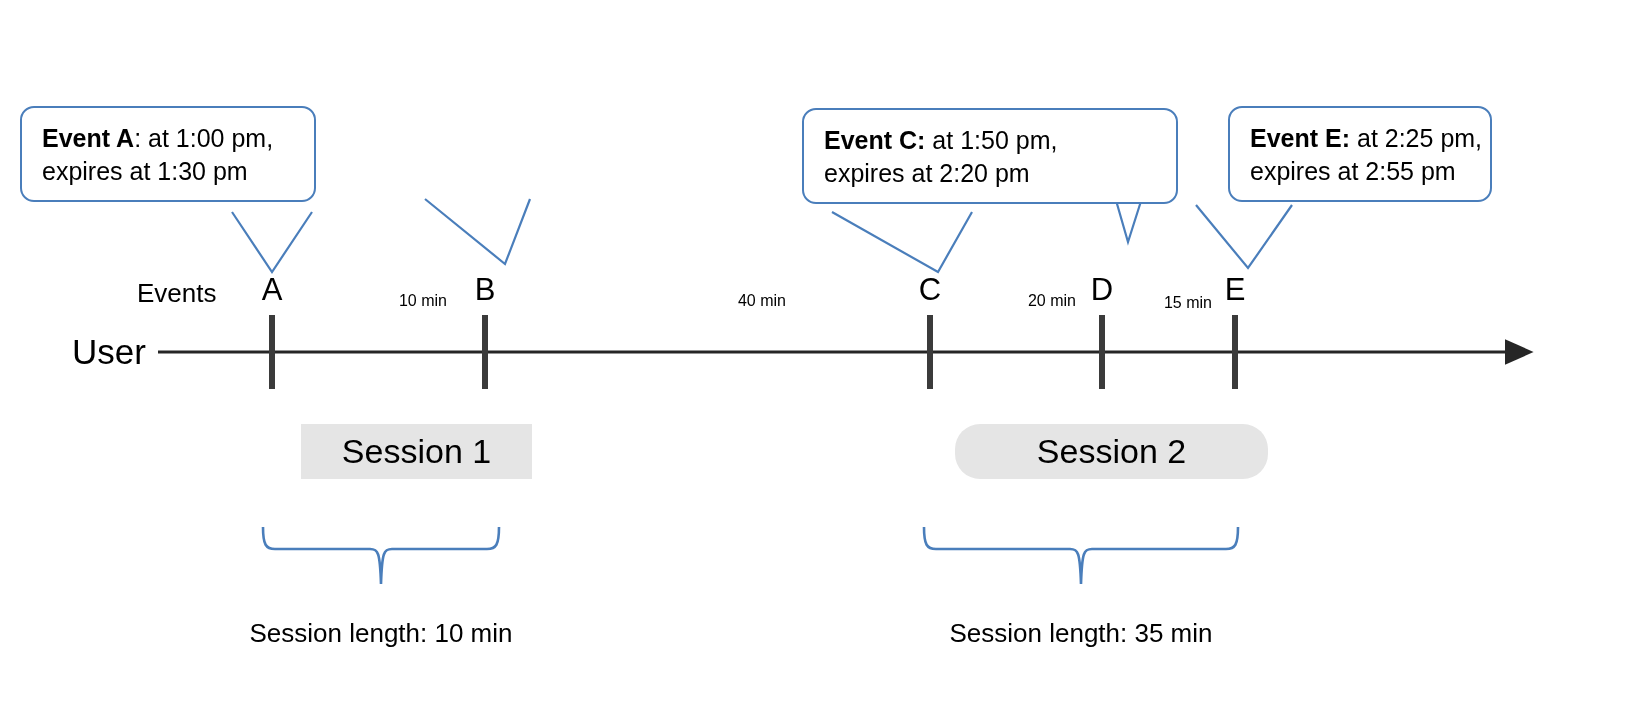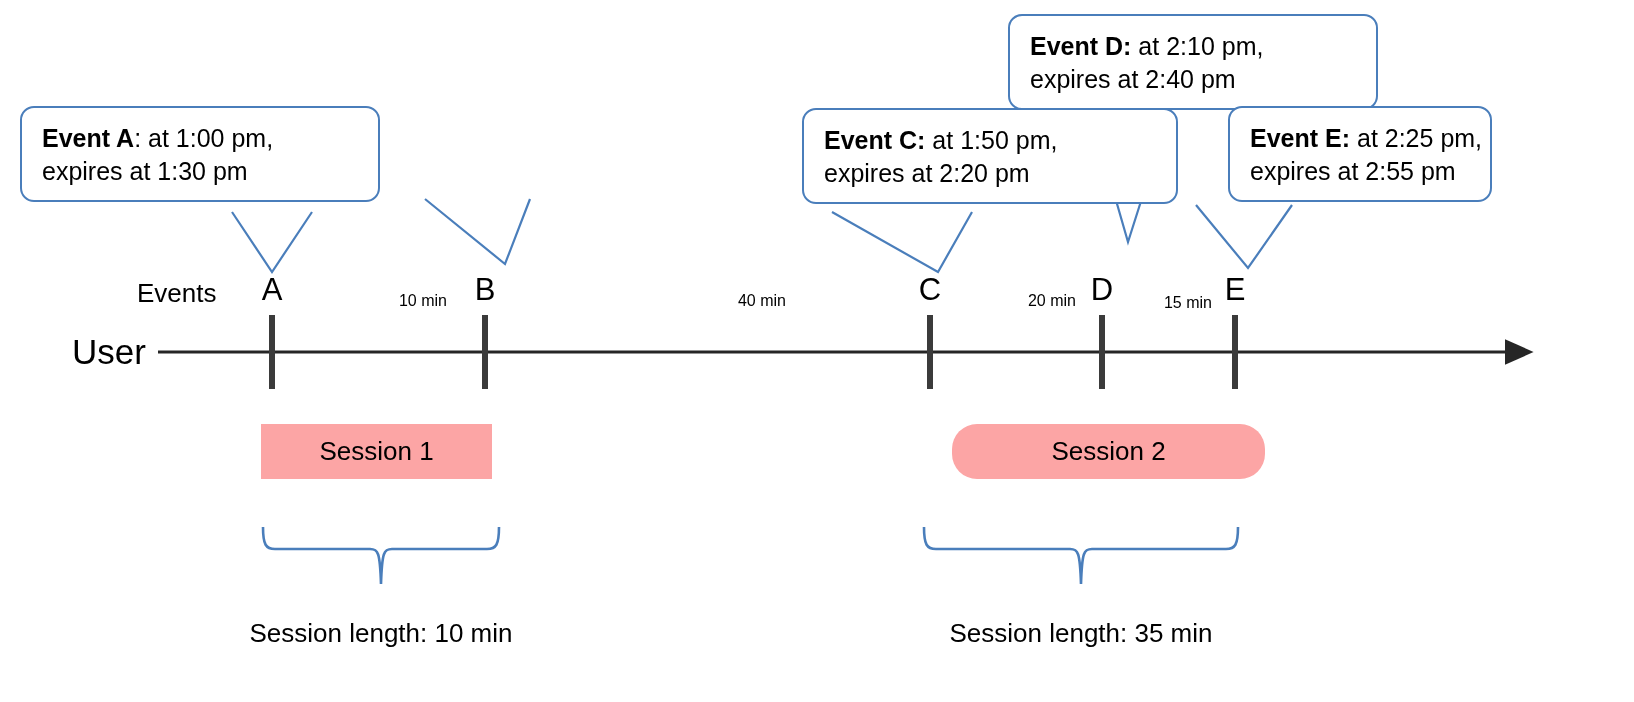--- a/index.html
+++ b/index.html
@@ -66,27 +66,28 @@
     position: absolute;
     font-size: 16px;
     color: #000;
     text-align: right;
     z-index: 2;
   }
 
   
   .session-box {
     position: absolute;
-    background: #fca5a5;
+    background: #e5e5e5;
     display: flex;
     align-items: center;
     justify-content: center;
-    font-size: 26px;
+    font-size: 34px;
     color: #000;
     z-index: 2;
+    margin-left: 40px;
   }
   .session-len {
     position: absolute;
     font-size: 26px;
     color: #000;
     text-align: center;
     z-index: 2;
   }
 </style>
 </head>
@@ -115,41 +116,35 @@
     <polyline points="1090,110 1128,242 1170,110" fill="none" stroke="#4a7ebb" stroke-width="2.2"></polyline>
     <polyline points="1196,205 1248,268 1292,205" fill="none" stroke="#4a7ebb" stroke-width="2.2"></polyline>
 
     <path d="M 263 527 C 263 545, 266 549, 275 549 L 370 549 C 378 549, 380 552, 381 584
              C 382 552, 384 549, 392 549 L 487 549 C 496 549, 499 545, 499 527" fill="none" stroke="#4a7ebb" stroke-width="2.6"></path>
 
     <path d="M 924 527 C 924 545, 927 549, 936 549 L 1070 549 C 1078 549, 1080 552, 1081 584
              C 1082 552, 1084 549, 1092 549 L 1226 549 C 1235 549, 1238 545, 1238 527" fill="none" stroke="#4a7ebb" stroke-width="2.6"></path>
   </svg>
 
-  <div class="callout" style="left:20px; top:106px; width:360px;">
+  <div class="callout" style="left:20px; top:106px; width:296px;">
     <div>
       <span class="ttl">Event A</span><span>: at 1:00 pm,</span>
     </div>
     <div>expires at 1:30 pm</div>
   </div>
 
 
   <div class="callout" style="left:802px; top:108px; width:376px;">
     <div>
       <span class="ttl">Event C:</span><span> at 1:50 pm,</span>
     </div>
     <div>expires at 2:20 pm</div>
   </div>
 
-  <div class="callout" style="left:1008px; top:14px; width:370px;">
-    <div>
-      <span class="ttl">Event D:</span><span> at 2:10 pm,</span>
-    </div>
-    <div>expires at 2:40 pm</div>
-  </div>
 
   <div class="callout" style="left:1188px; top:106px; width:264px;margin-left:40px;">
     <div>
       <span class="ttl">Event E:</span><span> at 2:25 pm,</span>
     </div>
     <div>expires at 2:55 pm</div>
   </div>
 
   <div class="axis-label-user" style="left:72px; top:332px;">User</div>
 
@@ -160,18 +155,18 @@
   <div class="marker-letter" style="left:910px; top:272px; width:40px;">C</div>
   <div class="marker-letter" style="left:1082px; top:272px; width:40px;">D</div>
   <div class="marker-letter" style="left:1215px; top:272px; width:40px;">E</div>
 
   <div class="gap-label" style="left:327px; top:292px; width:120px;">10 min</div>
   <div class="gap-label" style="left:666px; top:292px; width:120px;">40 min</div>
   <div class="gap-label" style="left:956px; top:292px; width:120px;">20 min</div>
   <div class="gap-label" style="left:1118px; top:294px; width:94px;">15 min</div>
 
   <div class="session-box" style="left:261px; top:424px; width:231px; height:55px;">Session 1</div>
-  <div class="session-box" style="left:952px; top:424px; width:313px; height:55px;border-radius:25px;">Session 2</div>
+  <div class="session-box" style="left:915px; top:424px; width:313px; height:55px;border-radius:25px;">Session 2</div>
 
   <div class="session-len" style="left:231px; top:618px; width:300px;">Session length: 10 min</div>
   <div class="session-len" style="left:931px; top:618px; width:300px;">Session length: 35 min</div>
 
 </div>
 
 </body></html>

